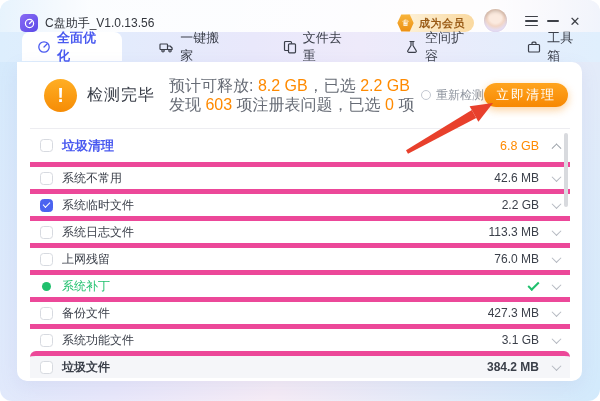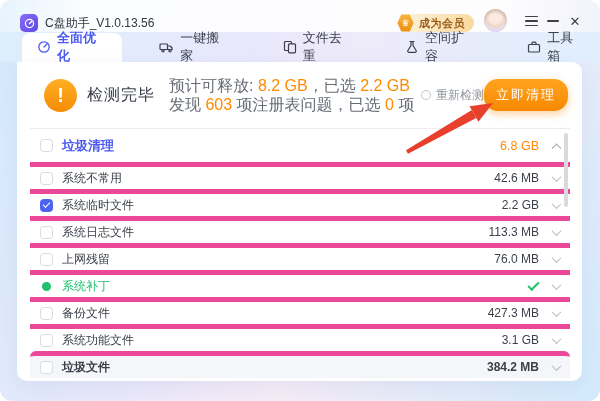--- a/index.html
+++ b/index.html
@@ -40,21 +40,21 @@
     box-shadow:inset 0 3px 3px rgba(120,90,70,.25), 0 0 0 1px rgba(255,255,255,.8);
   }
   .win-btn { width:22px; height:22px; display:flex; align-items:center; justify-content:center; cursor:pointer; color:#3e4148; }
   .menu-icon { display:flex; flex-direction:column; gap:3px; }
   .menu-icon i { display:block; width:13px; height:1.6px; background:#3e4148; border-radius:1px; }
   .min-icon { width:12px; height:1.6px; background:#3e4148; border-radius:1px; }
   .close-icon { font-size:13px; line-height:1; }
   
   .tabbar {
     position:absolute; left:0; top:32px; width:600px; height:30px;
-    display:flex; align-items:center; padding-left:22px; gap:22px;
+    display:flex; align-items:flex-start; padding-left:22px; gap:22px;
     background:linear-gradient(90deg,#ddeefd,#e9e8fb 42%,#eeeafa 60%,#e0effd);
   }
   .tab {
     height:29px; display:flex; align-items:center; gap:6px; padding:0 15px;
     font-size:13px; color:#3b3f4a; cursor:pointer; border-radius:8px 8px 0 0;
   }
   .tab svg { flex:0 0 auto; }
   .tab.active { background:#fff; color:#4a5af0; font-weight:bold; }
   
   .card {
@@ -71,21 +71,21 @@
   }
   .status-title { font-size:16px; color:#383d47; margin:0 14px 0 10px; letter-spacing:1px; }
   .status-lines { display:flex; flex-direction:column; gap:3px; }
   .status-line { font-size:16px; color:#676c76; line-height:16px; }
   .status-line .hl { color:#ff8a00; }
   .status-spacer { flex:1; }
   .recheck { display:flex; align-items:center; gap:5px; cursor:pointer; }
   .recheck .ring { width:10px; height:10px; border:1.5px solid #c3c8d1; border-radius:50%; }
   .recheck .recheck-label { font-size:12px; color:#9096a0; }
   .clean-btn {
-    min-width:84px; height:32px; border:none; border-radius:14px; padding:0 12px;
+    min-width:84px; height:24px; border:none; border-radius:14px; padding:0 12px;
     background:linear-gradient(180deg,#ffa41f,#f78802);
     color:#fff; font-size:13px; letter-spacing:2px; cursor:pointer;
     box-shadow:0 3px 8px rgba(248,140,10,.4);
     font-family:inherit;
   }
   .divider { height:1px; background:#ededf1; margin:0 12px 0 13px; }
   
   .list { padding:0 12px 0 13px; }
   .lrow { display:flex; align-items:center; padding:0 10px; }
   .group-row { height:33px; }

